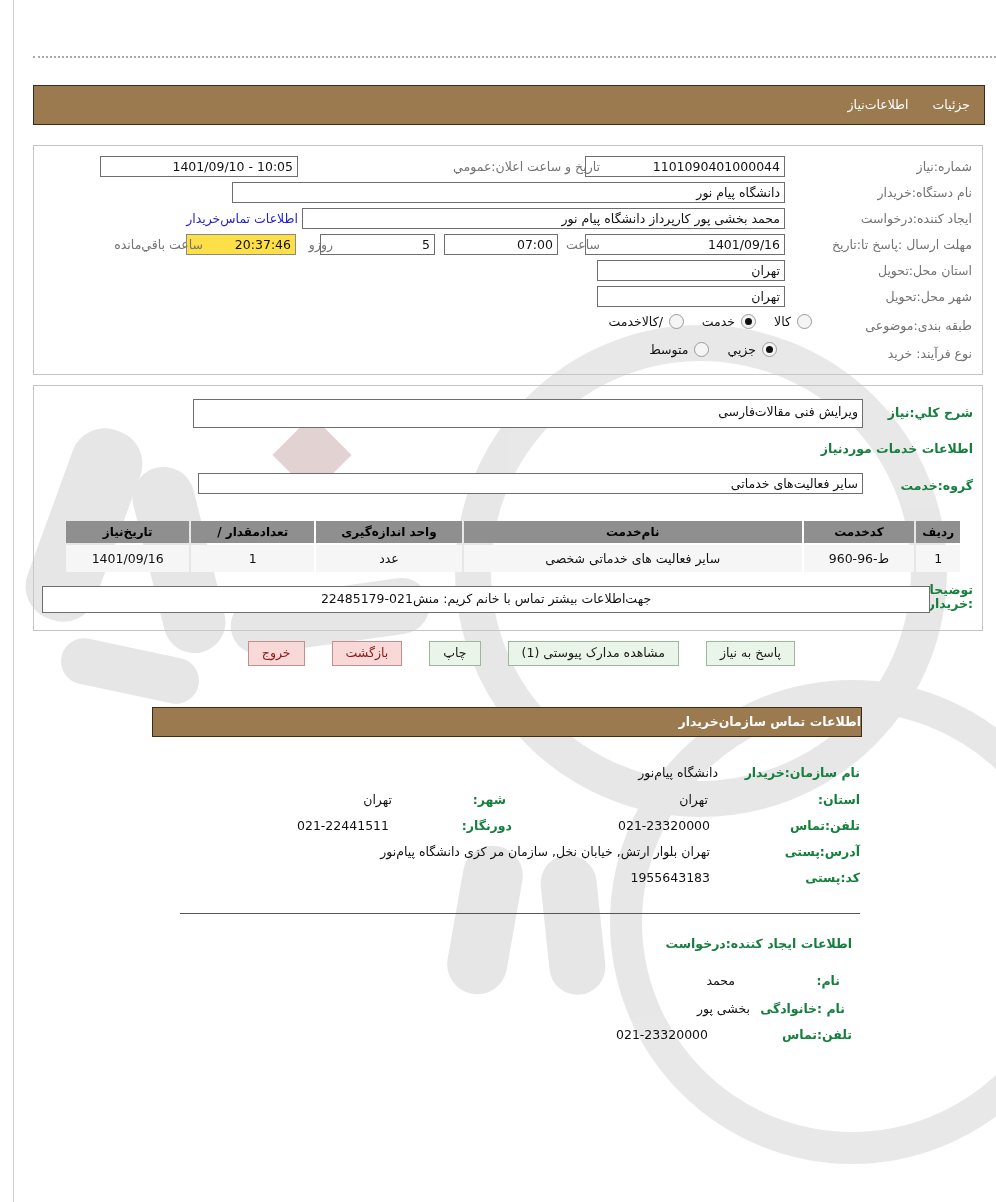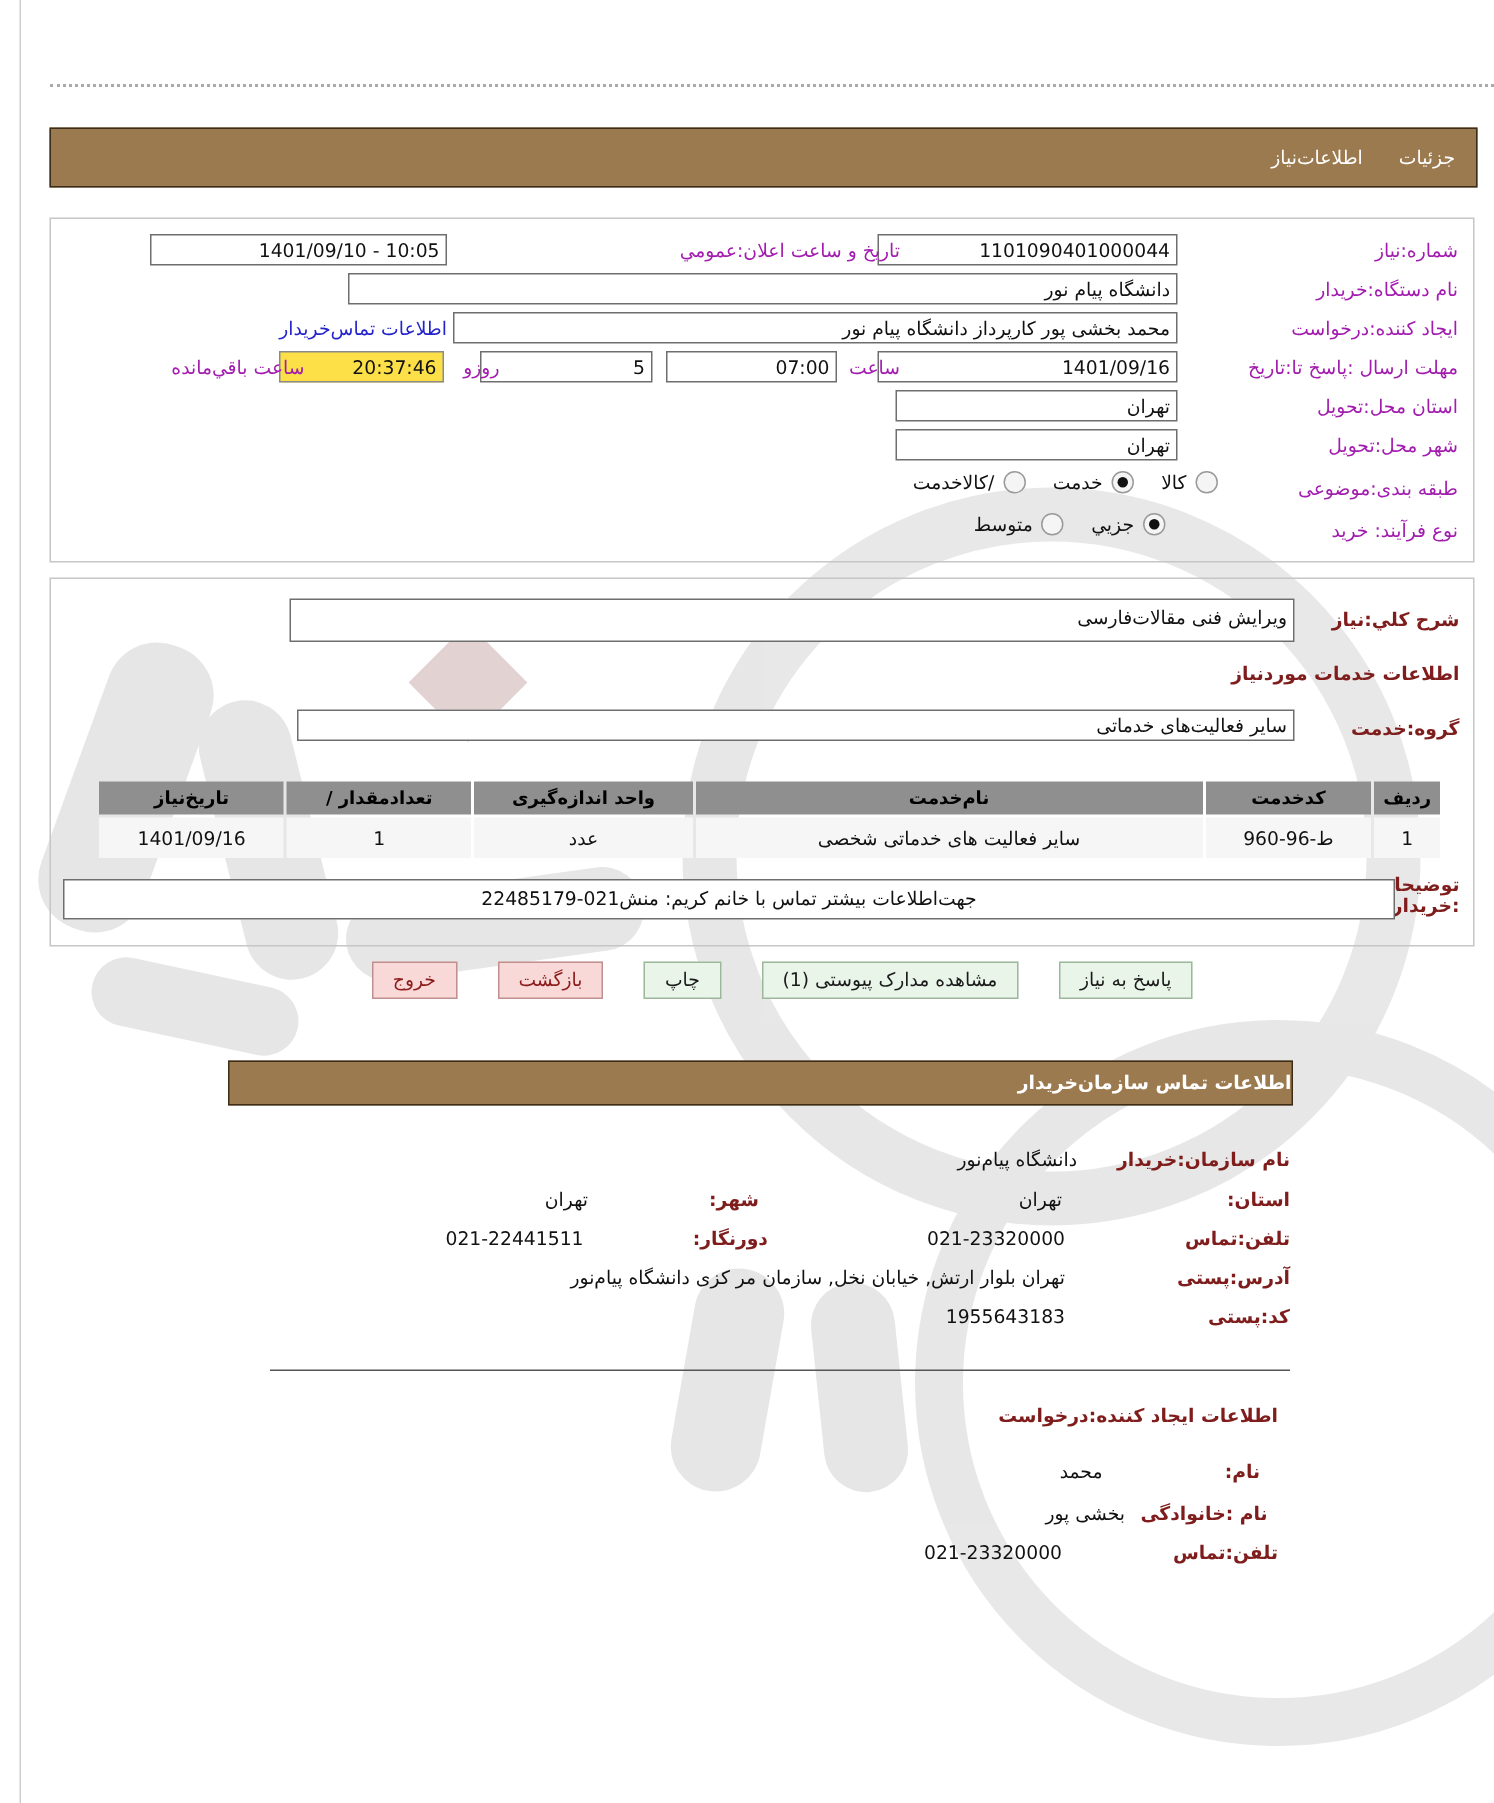--- a/index.html
+++ b/index.html
@@ -27,22 +27,22 @@
   
   .brown-bar{position:absolute;background:#9c7a4f;border:1px solid #3d2c18;color:#fff;z-index:2;}
   .bar1{left:33px;top:85px;width:950px;height:38px;line-height:38px;}
   .bar1 .tabs{float:right;padding-left:0;padding-right:14px;display:flex;gap:24px;direction:rtl;}
   .bar2{left:152px;top:707px;width:708px;height:28px;line-height:28px;text-align:right;font-weight:bold;}
   
   .box{position:absolute;border:1px solid #c6c6c6;z-index:2;}
   .box1{left:33px;top:145px;width:948px;height:228px;}
   .box2{left:33px;top:385px;width:948px;height:244px;}
   
-  .lbl{position:absolute;white-space:nowrap;color:#a21caf;}
-  .blbl{position:absolute;white-space:nowrap;font-weight:bold;color:#7f1d1d;}
+  .lbl{position:absolute;white-space:nowrap;color:#737373;}
+  .blbl{position:absolute;white-space:nowrap;font-weight:bold;color:#15803d;}
   .val{position:absolute;white-space:nowrap;color:#111;}
   .inp{position:absolute;background:#fff;border:1px solid #6e6e6e;height:19px;line-height:19px;
        padding:0 4px;white-space:nowrap;overflow:hidden;box-sizing:content-box;}
   .inp.ltr{direction:ltr;text-align:right;padding-left:16px;}
   .countdown{background:#fde047;border:1px solid #8a8a8a;text-align:center;}
   .link{position:absolute;color:#2323cc;cursor:pointer;white-space:nowrap;}
   .radio{display:inline-block;width:13px;height:13px;border:1px solid #9a9a9a;border-radius:50%;
          background:#f5f5f5;position:relative;vertical-align:middle;flex:none;}
   .radio.checked::after{content:"";position:absolute;left:3px;top:3px;right:3px;bottom:3px;
          background:#111;border-radius:50%;}

